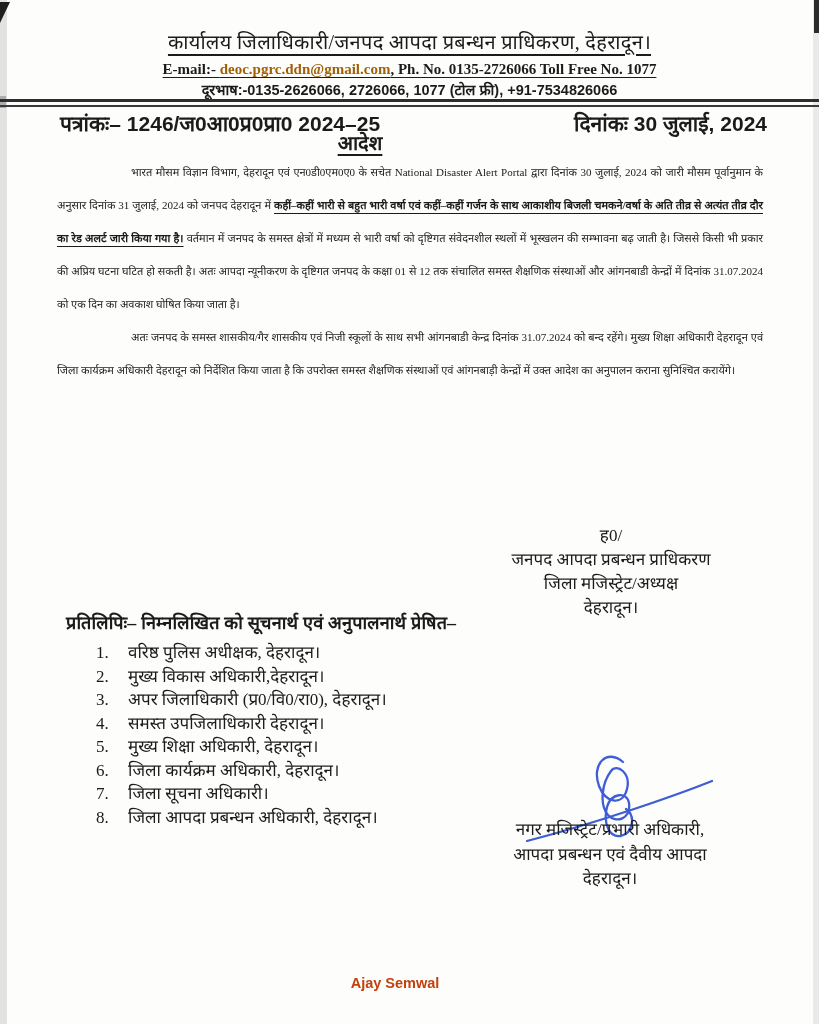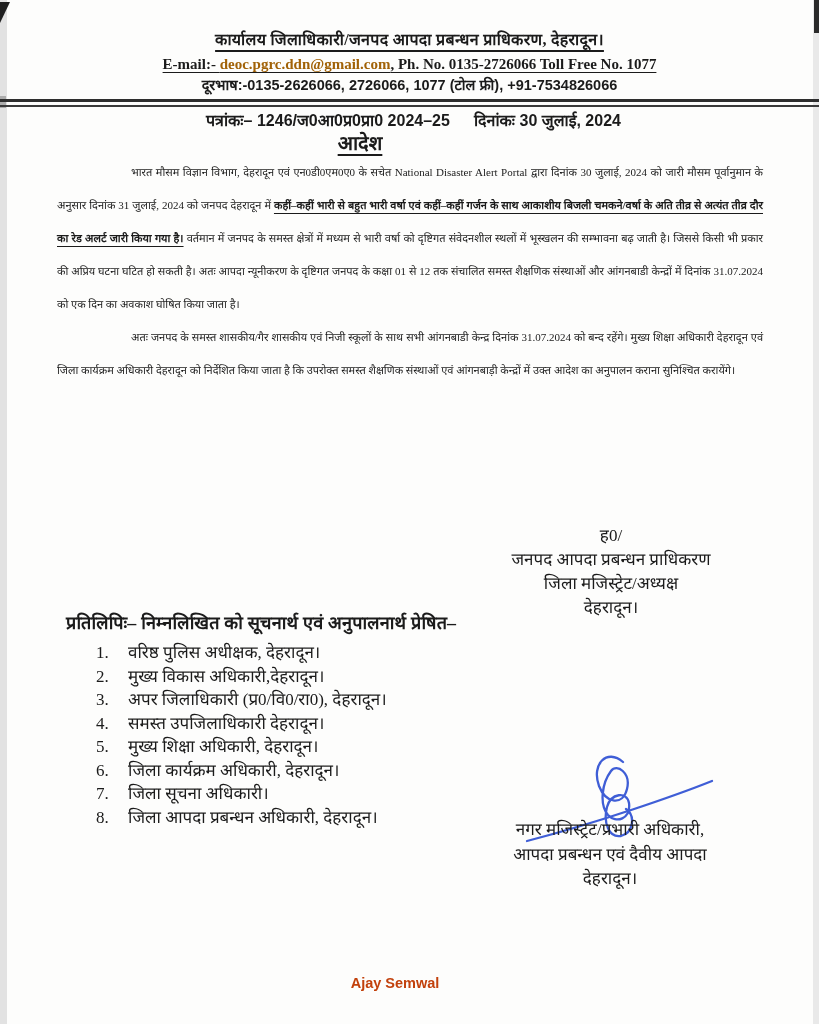--- a/index.html
+++ b/index.html
@@ -11,38 +11,38 @@
   }
   
   .edge-left{position:absolute;left:0;top:0;bottom:0;width:7px;background:#e2e2e2;}
   .edge-right{position:absolute;right:0;top:0;bottom:0;width:6px;background:#e9e9e9;}
   .corner-tl{position:absolute;left:0;top:2px;width:10px;height:21px;background:#1f1f1f;clip-path:polygon(0 0,100% 0,0 100%);}
   .corner-tr{position:absolute;right:0;top:0;width:5px;height:33px;background:#2b2b2b;}
   .smudge-left{position:absolute;left:0;top:96px;width:6px;height:12px;background:#8a8a8a;opacity:.6;}
 
   .letterhead{position:absolute;top:28px;left:0;width:819px;text-align:center;}
   .office-title{
-    display:inline-block;font-size:16px;font-weight:bold;letter-spacing:.3px;
+    display:inline-block;font-size:20px;font-weight:normal;letter-spacing:.3px;
     text-decoration:underline;text-underline-offset:5px;text-decoration-thickness:1.5px;
   }
   .email-line{
     margin-top:6px;font-size:15px;font-weight:bold;
     text-decoration:underline;text-underline-offset:3px;
   }
   .email-link{cursor:pointer;}
   .phone-line{margin-top:1px;font-size:14.5px;font-weight:bold;font-family:"Liberation Sans","DejaVu Sans",sans-serif;}
 
   .double-rule{
     position:absolute;top:99px;left:0;width:819px;height:3px;
     border-top:3px solid #2e2e2e;border-bottom:2px solid #3a3a3a;box-sizing:content-box;
   }
   .ref-row{
     position:absolute;top:109px;left:60px;width:707px;
-    display:flex;justify-content:center;
-    font-size:16px;font-weight:bold;font-family:"Liberation Sans","DejaVu Sans",sans-serif;gap:24px;
+    display:flex;justify-content:space-between;
+    font-size:21px;font-weight:bold;font-family:"Liberation Sans","DejaVu Sans",sans-serif;gap:24px;
   }
   .order-heading-wrap{position:absolute;top:129px;left:0;width:720px;text-align:center;}
   .order-heading{
     display:inline-block;font-size:20px;font-weight:bold;
     text-decoration:underline;text-underline-offset:4px;
   }
   .body-text{
     position:absolute;top:156px;left:57px;width:706px;
     font-size:11px;line-height:33px;text-align:justify;
   }

